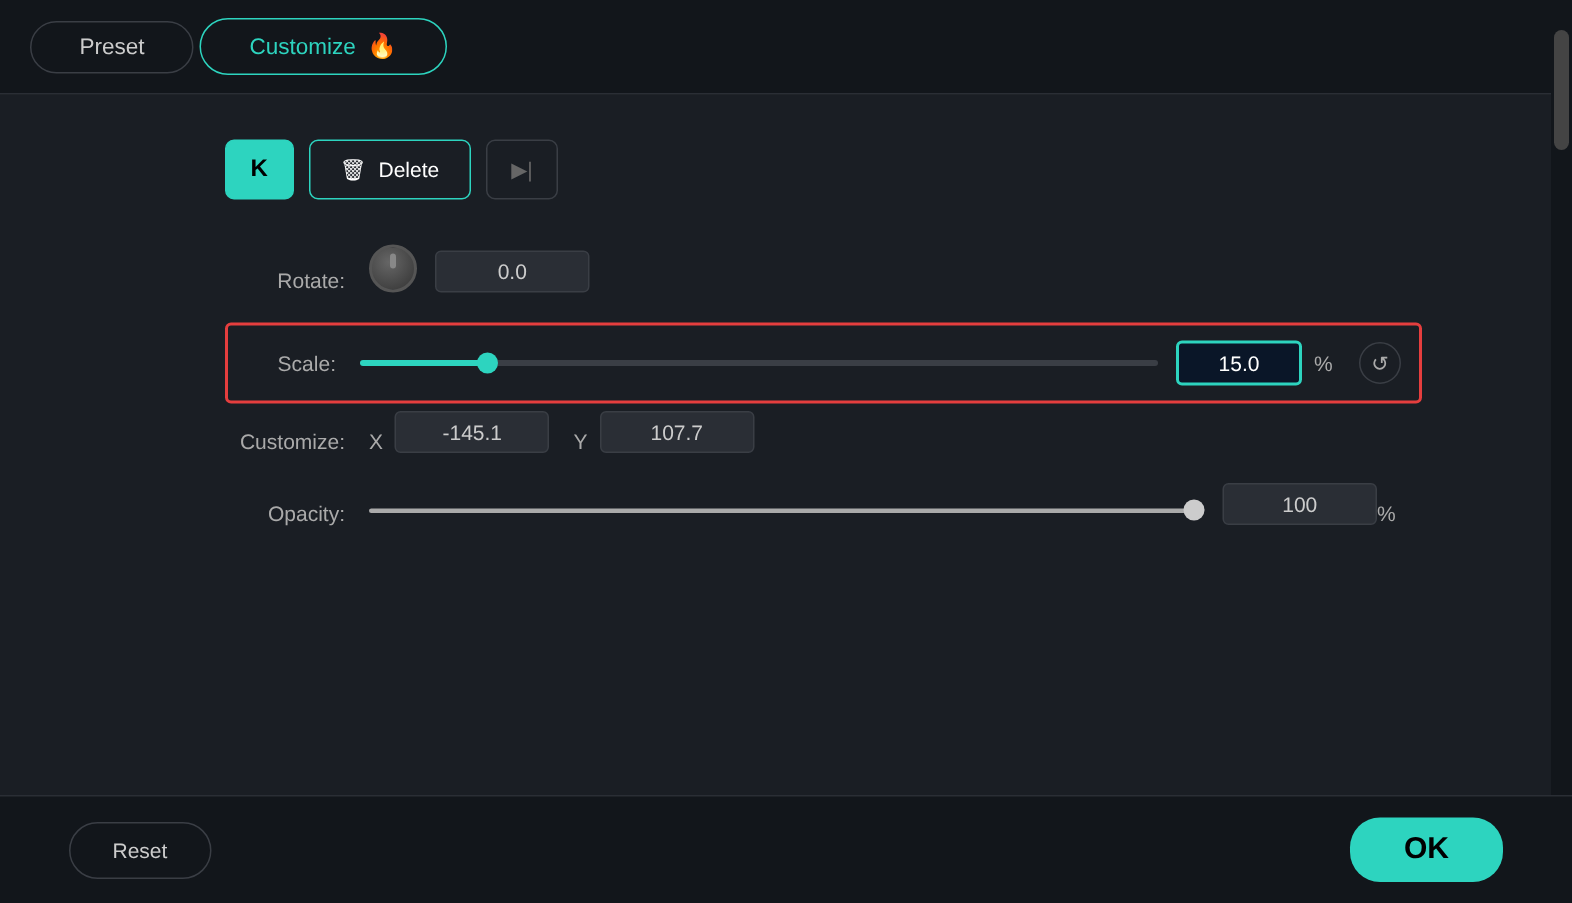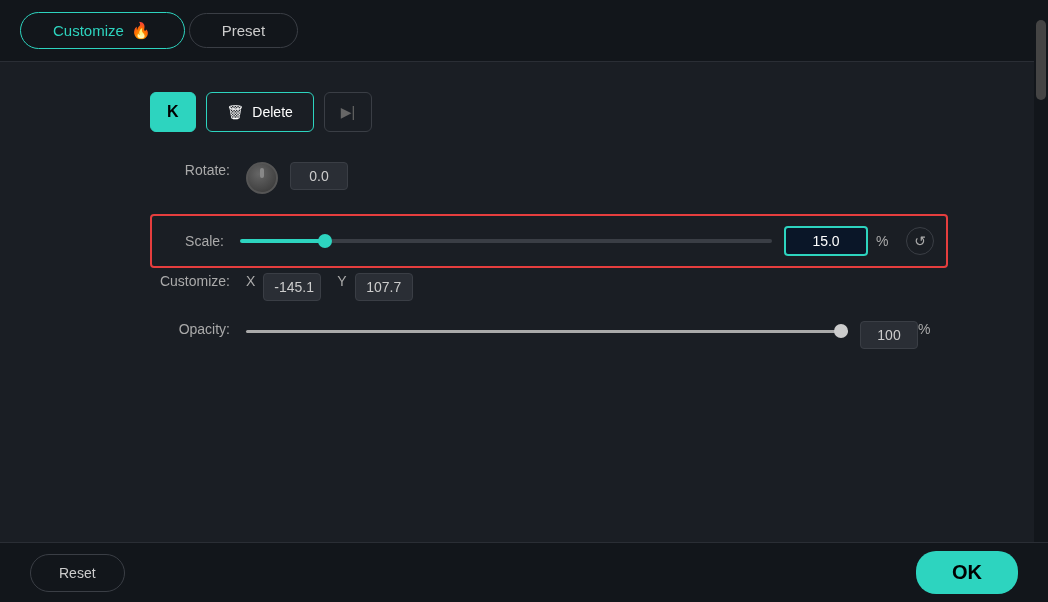--- a/index.html
+++ b/index.html
@@ -115,21 +115,21 @@
 
     .btn-next {
       border-color: #3a3e45;
       color: #666;
       padding: 10px 16px;
     }
 
     
     .control-row {
       display: flex;
-      align-items: flex-start;
+      align-items: flex-end;
       margin-bottom: 20px;
       margin-left: 20px;
     }
 
     .control-label {
       width: 80px;
       color: #aaa;
       font-size: 14px;
       text-align: right;
       margin-right: 16px;
@@ -157,21 +157,21 @@
       border-radius: 2px;
     }
 
     .value-box {
       background: #2a2e35;
       border: 1px solid #3a3e45;
       border-radius: 4px;
       color: #ccc;
       font-size: 14px;
       padding: 5px 10px;
-      width: 58px;
+      width: 103px;
       text-align: center;
     }
 
     
     .scale-row {
       border: 2px solid #e53e3e;
       border-radius: 4px;
       padding: 10px 12px;
       display: flex;
       align-items: center;
@@ -254,27 +254,27 @@
       align-items: center;
       margin-right: 12px;
     }
 
     
     .bottom-bar {
       position: absolute;
       bottom: 0;
       left: 0;
       right: 0;
-      height: 60px;
+      height: 72px;
       background: #12161b;
       border-top: 1px solid #2a2e35;
       display: flex;
       align-items: center;
       justify-content: space-between;
-      padding: 0 30px;
+      padding: 0 46px;
       gap: 42px;
     }
 
     .reset-btn {
       padding: 10px 28px;
       border-radius: 20px;
       border: 1.5px solid #3a3e45;
       background: transparent;
       color: #ccc;
       font-size: 14px;
@@ -322,25 +322,25 @@
     background: #cccccc;
   }
 </style></head>
 <body>
 
 <div class="scrollbar-track">
   <div class="scrollbar-thumb"></div>
 </div>
 
 <div class="tab-bar">
+  <button class="tab active-preset">Preset</button>
   <button class="tab active-customize">
     <span>Customize</span>
     <span class="crown-icon">🔥</span>
   </button>
-  <button class="tab active-preset">Preset</button>
 </div>
 
 <div class="main-content">
 
   <div class="action-buttons">
     <button class="btn btn-k">K</button>
     <button class="btn btn-delete">
       <span>🗑</span>
       <span>Delete</span>
     </button>

